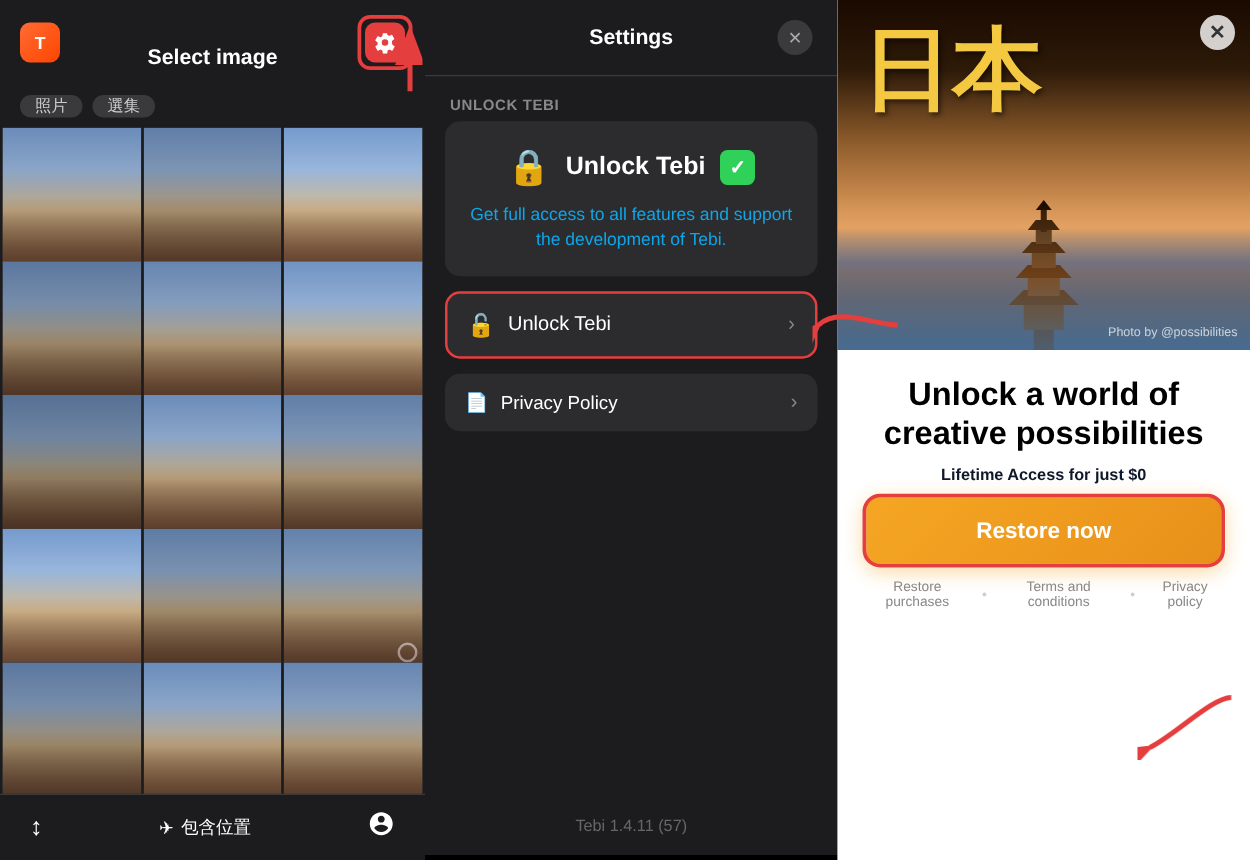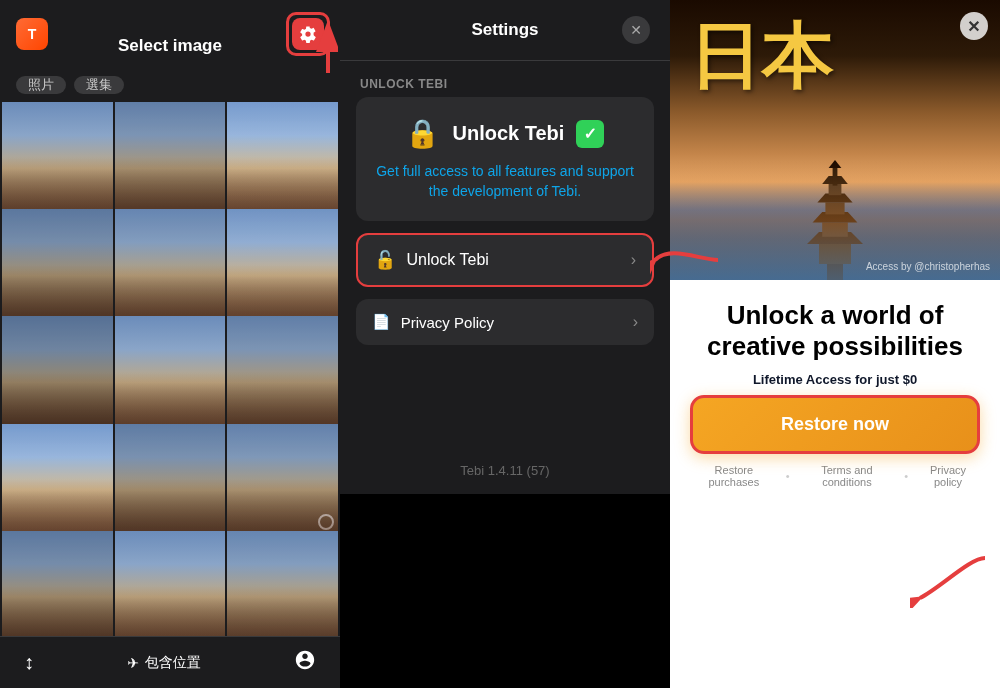--- a/index.html
+++ b/index.html
@@ -140,21 +140,21 @@
       color: white;
       font-size: 14px;
       display: flex;
       align-items: center;
       gap: 6px;
     }
 
     
     .middle-panel {
       width: 330px;
-      height: 494px;
+      height: 684px;
       background: #1c1c1e;
       display: flex;
       flex-direction: column;
       flex-shrink: 0;
       position: relative;
     }
     .settings-header {
       display: flex;
       align-items: center;
       justify-content: space-between;
@@ -563,21 +563,21 @@
 
       <rect x="52" y="80" width="16" height="14" fill="#4a3520"></rect>
       <polygon points="44,80 76,80 68,70 52,70" fill="#2d1a08"></polygon>
 
       <rect x="57" y="60" width="6" height="22" fill="#2d1a08"></rect>
       <polygon points="52,60 68,60 60,50" fill="#1a0a00"></polygon>
     </svg>
 
     <div style="position:absolute;bottom:0;left:0;right:0;height:120px;background:linear-gradient(180deg, transparent, rgba(200,120,50,0.4), rgba(100,140,180,0.6));"></div>
 
-    <div class="hero-photographer-credit">Access by @christopherhas</div>
+    <div class="hero-photographer-credit">Photo by @possibilities</div>
   </div>
 
   <div class="right-content">
     <h2 class="unlock-headline">Unlock a world of creative possibilities</h2>
     <div class="lifetime-label">Lifetime Access for just $0</div>
     <div class="unlock-now-btn">Restore now</div>
     <div class="right-links">
       <span>Restore purchases</span>
       <span class="dot">•</span>
       <span>Terms and conditions</span>

